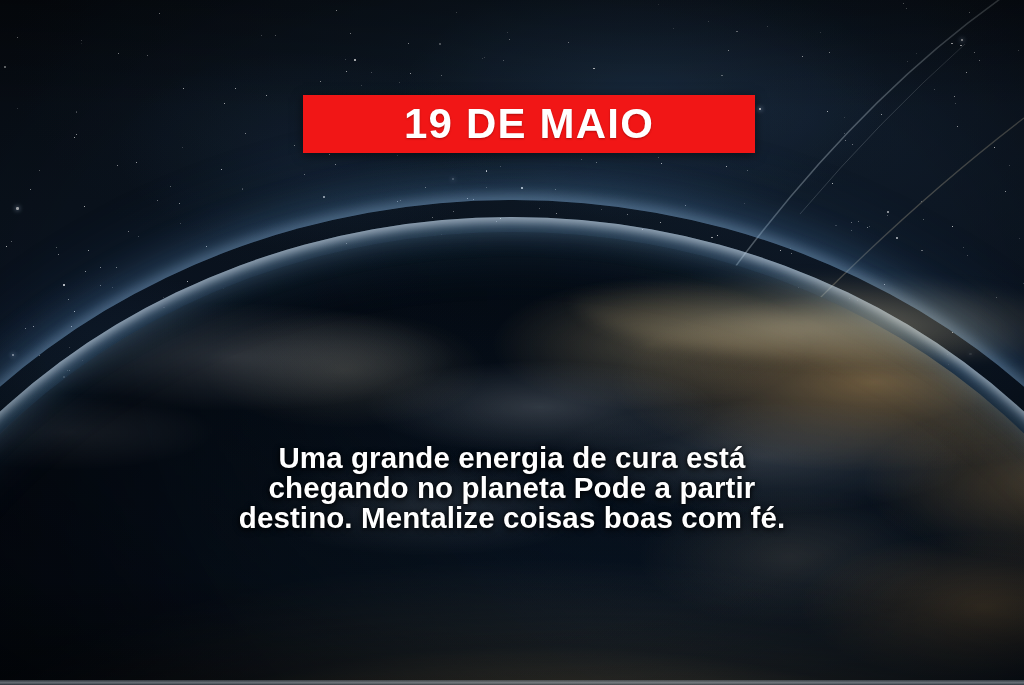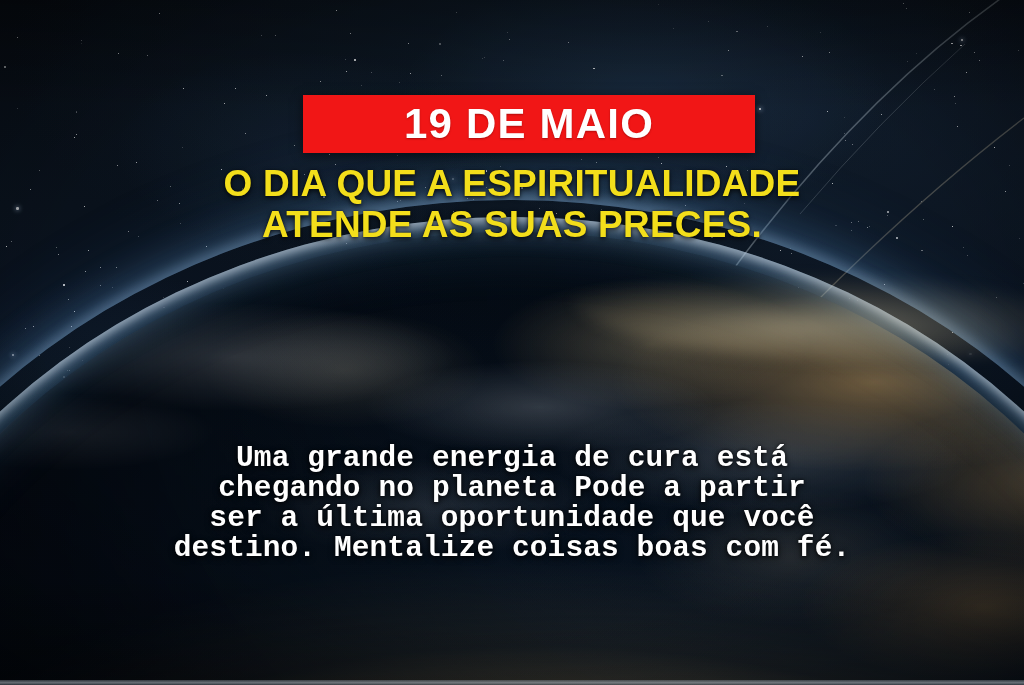--- a/index.html
+++ b/index.html
@@ -209,21 +209,20 @@
     left: 0;
     right: 0;
     top: 443px;
     text-align: center;
     color: #ffffff;
     font-size: 29.5px;
     font-weight: 700;
     line-height: 30px;
     letter-spacing: 0.1px;
     text-shadow: 0 2px 6px rgba(0,0,0,0.85), 0 0 3px rgba(0,0,0,0.7);
-    font-family: Liberation Mono, monospace;
   }
   .body-copy div { white-space: nowrap; }
 
   .cta {
     position: absolute;
     left: 0;
     right: 0;
     top: 613px;
     text-align: center;
     color: #F3DE1B;
@@ -524,27 +523,22 @@
 
   <div class="vignette"></div>
   <div class="bottom-strip"></div>
 
   <div class="content">
 
     <div class="date-banner">
       <span class="date-banner-text">19 DE MAIO</span>
     </div>
 
-    <div class="headline">
-      <div>O DIA QUE A ESPIRITUALIDADE</div>
-      <div>ATENDE AS SUAS PRECES.</div>
-    </div>
 
     <div class="body-copy">
       <div>Uma grande energia de cura está</div>
       <div>chegando no planeta Pode a partir</div>
-      <div>ser a última oportunidade que você</div>
       <div>destino. Mentalize coisas boas com fé.</div>
     </div>
 
 
   </div>
 </div>
 
 </body></html>

